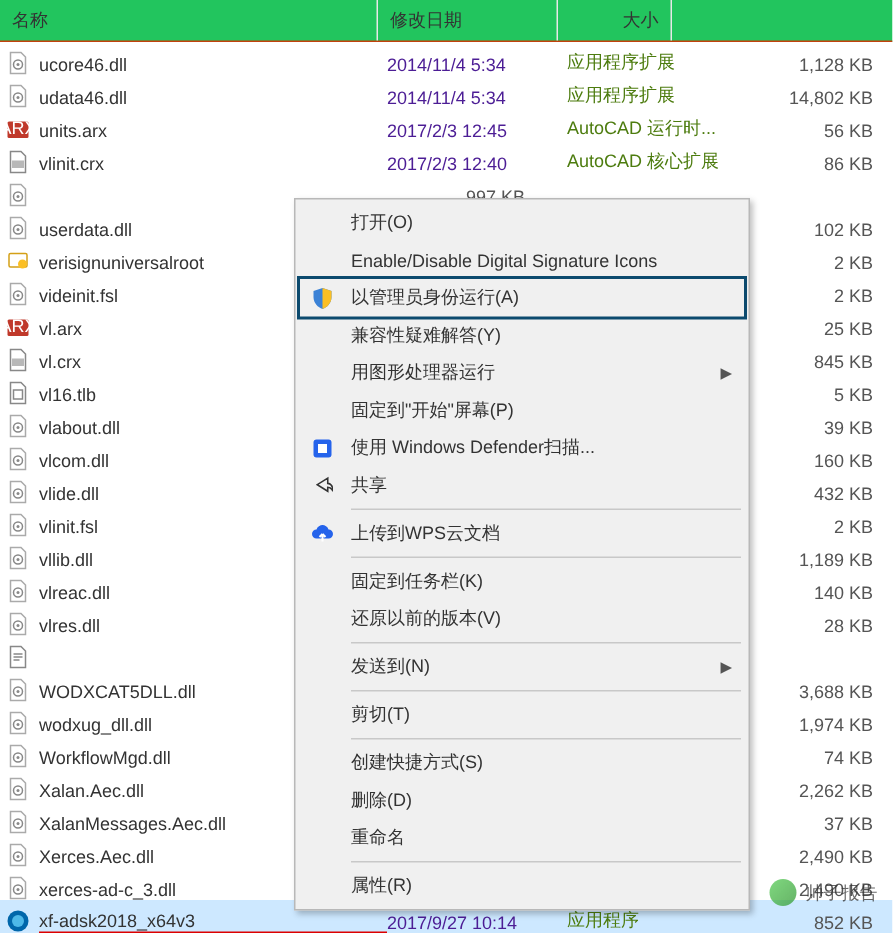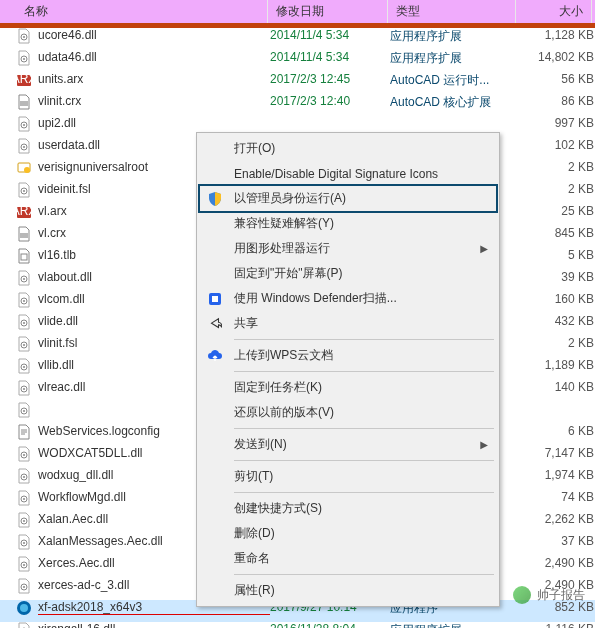--- a/index.html
+++ b/index.html
@@ -1,50 +1,49 @@
 <!DOCTYPE html>
 <html><head>
 <meta charset="utf-8">
 <style>
 *{margin:0;padding:0;box-sizing:border-box;font-family:"Microsoft YaHei",SimSun,Arial,sans-serif;font-size:12px;color:#333}
 body{background:#fff;width:595px;height:628px;overflow:hidden;position:relative}
-.header{display:flex;height:28px;border-bottom:5px solid #c2410c;padding-left:16px;color:#2060c0;background:#f0abfc}
+.header{display:flex;height:28px;border-bottom:1px solid #c2410c;color:#2060c0;background:#22c55e}
 .header .col{display:flex;align-items:center;height:100%;border-right:1px solid #e8e8e8;padding:0 8px}
 .header .c-name{width:252px}
 .header .c-date{width:120px}
 .header .c-type{width:128px}
 .header .c-size{width:76px;text-align:center;justify-content:flex-end}
 .list{}
-.row{display:flex;align-items:flex-start;height:22px;padding-left:16px}
+.row{display:flex;align-items:flex-end;height:22px;padding-left:4px}
 .row.sel{background:#cde8ff}
 .row .icon{width:16px;height:16px;margin-right:6px;display:inline-flex;align-items:center;justify-content:center}
 .row .name{width:232px;overflow:hidden;white-space:nowrap}
-.row .date{width:120px;color:#15803d}
-.row .type{width:128px;color:#0c4a6e;overflow:hidden;white-space:nowrap}
+.row .date{width:120px;color:#4c1d95}
+.row .type{width:128px;color:#4d7c0f;overflow:hidden;white-space:nowrap}
 .row .size{width:76px;text-align:right;color:#555}
 .underline-red{border-bottom:1.5px solid #d00}
 svg{display:block}
 
 .ctx{position:absolute;left:196px;top:132px;width:304px;background:#f0f0f0;border:1px solid #b8b8b8;box-shadow:2px 2px 4px rgba(0,0,0,0.25);padding:3px}
 .ctx .item{display:flex;align-items:center;height:25px;padding:0 20px 0 34px;position:relative}
 .ctx .item .ico{position:absolute;left:6px;width:18px;height:18px;display:flex;align-items:center;justify-content:center}
 .ctx .item .arrow{position:absolute;right:8px;font-size:10px;color:#555}
 .ctx .sep{height:1px;background:#c8c8c8;margin:3px 2px 3px 34px}
 .ctx .hl{border:2px solid #0c4a6e;margin:-2px}
 
 .wm{position:absolute;right:10px;bottom:24px;display:flex;align-items:flex-end;opacity:.75;font-size:11px;color:#888}
 .wm .wmc{width:18px;height:18px;border-radius:50%;background:linear-gradient(135deg,#5c5,#393);margin-right:6px}
 </style>
 </head>
 <body>
 
 <div class="header">
   <div class="col c-name">名称</div>
   <div class="col c-date">修改日期</div>
-  <div class="col c-type">类型</div>
   <div class="col c-size">大小</div>
 </div>
 
 <div class="list" id="list">
     <div class="row">
       <span class="icon">
         <svg width="16" height="16" viewBox="0 0 16 16">
           <path d="M3 1h7l3 3v11H3z" fill="#fff" stroke="#aaa"></path>
           <circle cx="8" cy="9" r="3" fill="none" stroke="#888"></circle>
           <circle cx="8" cy="9" r="1" fill="#888"></circle>
@@ -93,21 +92,20 @@
       <span class="size">86 KB</span>
     </div>
     <div class="row">
       <span class="icon">
         <svg width="16" height="16" viewBox="0 0 16 16">
           <path d="M3 1h7l3 3v11H3z" fill="#fff" stroke="#aaa"></path>
           <circle cx="8" cy="9" r="3" fill="none" stroke="#888"></circle>
           <circle cx="8" cy="9" r="1" fill="#888"></circle>
         </svg>
       </span>
-      <span class="name">upi2.dll</span>
       <span class="date"></span>
       <span class="type"></span>
       <span class="size">997 KB</span>
     </div>
     <div class="row">
       <span class="icon">
         <svg width="16" height="16" viewBox="0 0 16 16">
           <path d="M3 1h7l3 3v11H3z" fill="#fff" stroke="#aaa"></path>
           <circle cx="8" cy="9" r="3" fill="none" stroke="#888"></circle>
           <circle cx="8" cy="9" r="1" fill="#888"></circle>
@@ -258,48 +256,48 @@
       <span class="size">140 KB</span>
     </div>
     <div class="row">
       <span class="icon">
         <svg width="16" height="16" viewBox="0 0 16 16">
           <path d="M3 1h7l3 3v11H3z" fill="#fff" stroke="#aaa"></path>
           <circle cx="8" cy="9" r="3" fill="none" stroke="#888"></circle>
           <circle cx="8" cy="9" r="1" fill="#888"></circle>
         </svg>
       </span>
+      <span class="name">vlres.dll</span>
       <span class="date"></span>
       <span class="type"></span>
       <span class="size">28 KB</span>
     </div>
     <div class="row">
       <span class="icon">
         <svg width="16" height="16" viewBox="0 0 16 16">
           <path d="M3 1h7l3 3v11H3z" fill="#fff" stroke="#888"></path>
           <path d="M5 6h6M5 8h6M5 10h4" stroke="#888"></path>
         </svg>
       </span>
-      <span class="name">WebServices.logconfig</span>
       <span class="date"></span>
       <span class="type"></span>
       <span class="size">6 KB</span>
     </div>
     <div class="row">
       <span class="icon">
         <svg width="16" height="16" viewBox="0 0 16 16">
           <path d="M3 1h7l3 3v11H3z" fill="#fff" stroke="#aaa"></path>
           <circle cx="8" cy="9" r="3" fill="none" stroke="#888"></circle>
           <circle cx="8" cy="9" r="1" fill="#888"></circle>
         </svg>
       </span>
       <span class="name">WODXCAT5DLL.dll</span>
       <span class="date"></span>
       <span class="type"></span>
-      <span class="size">7,147 KB</span>
+      <span class="size">3,688 KB</span>
     </div>
     <div class="row">
       <span class="icon">
         <svg width="16" height="16" viewBox="0 0 16 16">
           <path d="M3 1h7l3 3v11H3z" fill="#fff" stroke="#aaa"></path>
           <circle cx="8" cy="9" r="3" fill="none" stroke="#888"></circle>
           <circle cx="8" cy="9" r="1" fill="#888"></circle>
         </svg>
       </span>
       <span class="name">wodxug_dll.dll</span>

